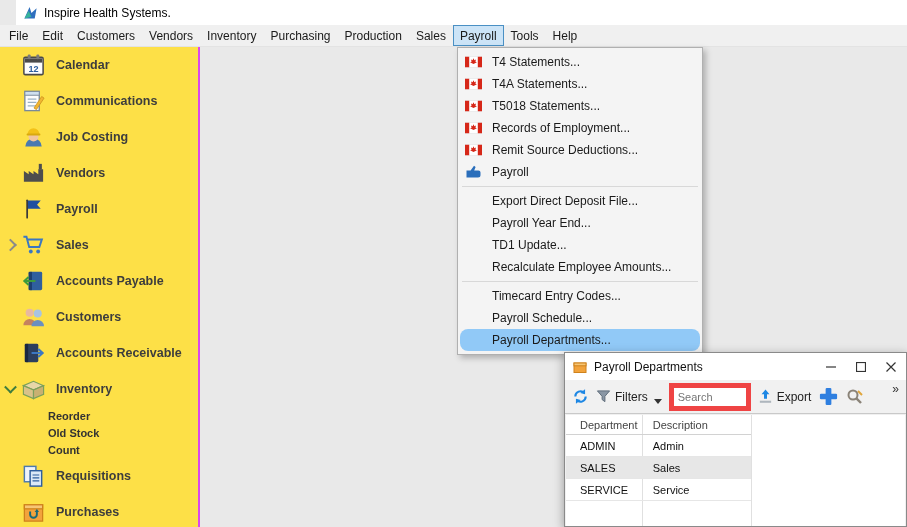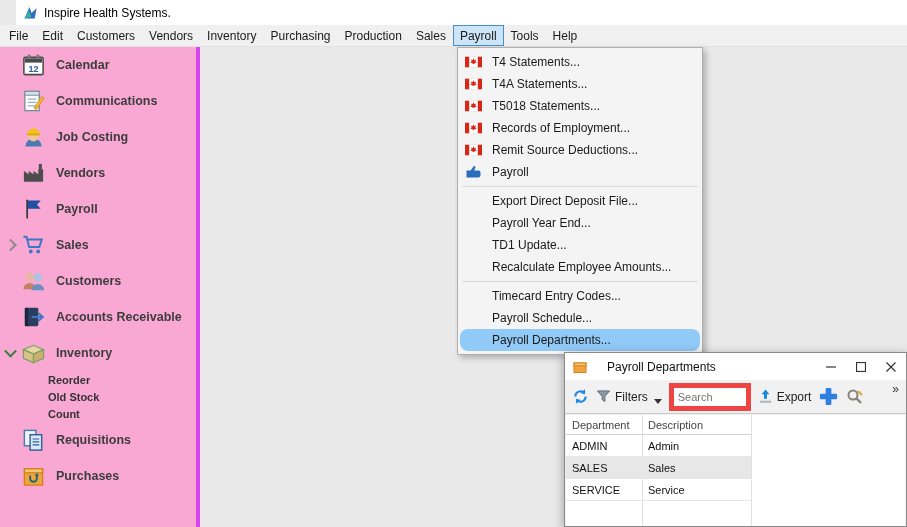--- a/index.html
+++ b/index.html
@@ -11,22 +11,22 @@
     display:flex;align-items:center;gap:6px;padding-left:7px;font-size:12px;}
   .app-title{color:#000;}
 
   
   .menubar{position:absolute;top:25px;left:0;right:0;height:22px;background:#f0f0f0;
     display:flex;align-items:stretch;padding-left:2px;font-size:12px;border-bottom:1px solid #e3e3e3;box-sizing:border-box;}
   .menu-item{display:flex;align-items:center;padding:0 7px;cursor:default;}
   .menu-item.active{background:#cce4f7;border:1px solid #4a90c4;padding:0 6px;}
 
   
-  .sidebar{position:absolute;top:47px;left:0;width:200px;bottom:0;background:#f9a8d4;
-    border-right:4px solid #d946ef;box-sizing:border-box;}
+  .sidebar{position:absolute;top:47px;left:0;width:200px;bottom:0;background:#fde047;
+    border-right:2px solid #d946ef;box-sizing:border-box;}
   .side-item{position:relative;height:36px;display:flex;align-items:center;padding-left:56px;cursor:default;}
   .side-item .icon{position:absolute;left:21px;top:50%;transform:translateY(-50%);display:flex;}
   .side-label{font-weight:bold;font-size:12.5px;color:#3d3d3d;white-space:nowrap;}
   .chev{position:absolute;left:6px;top:50%;width:7px;height:7px;}
   .chev.right{border-right:2px solid #8a8a8a;border-bottom:2px solid #8a8a8a;transform:translateY(-50%) rotate(-45deg);}
   .chev.down{border-right:2px solid #3f7d3f;border-bottom:2px solid #3f7d3f;transform:translateY(-70%) rotate(45deg);}
   .side-sub{height:17px;display:flex;align-items:center;padding-left:48px;cursor:default;}
   .side-sub .side-label{font-size:11px;color:#333;}
 
   
@@ -36,39 +36,39 @@
   .dropdown{position:absolute;left:457px;top:47px;width:246px;background:#f4f4f4;
     border:1px solid #b0b0b0;box-shadow:3px 3px 6px rgba(0,0,0,.25);padding:3px 0;z-index:20;box-sizing:border-box;}
   .dd-item{position:relative;height:22px;display:flex;align-items:center;padding-left:34px;font-size:12px;cursor:default;}
   .dd-item.hl{background:#91c9f7;margin:0 2px;padding-left:32px;border-radius:8px;}
   .dd-ico{position:absolute;left:7px;top:50%;transform:translateY(-50%);display:flex;}
   .dd-sep{height:1px;background:#d8d8d8;margin:3px 4px;}
 
   
   .pd-window{position:absolute;left:564px;top:352px;width:343px;height:175px;background:#f0f0f0;
     border:1px solid #8a8a8a;box-shadow:0 3px 10px rgba(0,0,0,.35);z-index:30;box-sizing:border-box;}
-  .pd-titlebar{height:27px;background:#ffffff;display:flex;align-items:center;padding-left:8px;gap:20px;}
+  .pd-titlebar{height:27px;background:#ffffff;display:flex;align-items:center;padding-left:8px;gap:7px;}
   .pd-title{font-size:12px;color:#111;flex:0 0 auto;}
   .pd-controls{margin-left:auto;display:flex;height:100%;}
   .pd-ctl{width:30px;display:flex;align-items:center;justify-content:center;cursor:default;}
   .pd-toolbar{height:34px;background:#f1f1f1;border-bottom:1px solid #c9c9c9;
     display:flex;align-items:center;padding:0 7px;gap:7px;box-sizing:border-box;}
   .tb-btn{display:flex;align-items:flex-end;gap:4px;font-size:12px;color:#222;cursor:default;}
   .caret-down{width:0;height:0;border-left:4px solid transparent;border-right:4px solid transparent;border-top:5px solid #333;margin-left:2px;}
   .search-input{width:64px;height:18px;border:5px solid #ef4444;font-size:11px;padding:0 4px;
     font-family:"Liberation Sans",sans-serif;background:#fff;}
   .tb-overflow{margin-left:auto;align-self:flex-start;font-size:12px;color:#333;padding-top:2px;}
   .pd-table{position:absolute;top:62px;left:1px;right:1px;bottom:0;background:#ffffff;overflow:hidden;}
   .col-line{position:absolute;top:0;bottom:0;width:1px;background:#e0e0e0;}
   .pd-row{position:relative;width:185px;display:flex;border-bottom:1px solid #e6e6e6;height:22px;box-sizing:border-box;}
   .pd-row.header{height:20px;border-bottom:1px solid #d2d2d2;}
   .pd-row.selected{background:#e7e7e7;}
   .pd-cell{display:flex;align-items:center;padding-left:6px;font-size:11px;color:#111;box-sizing:border-box;}
   .pd-row.header .pd-cell{color:#444;}
-  .c1{width:76px;}
+  .c1{width:76px;margin-left:8px;}
   .c2{width:109px;}
 </style>
 </head>
 <body>
 
 <div class="screen">
 
   <div class="titlebar">
     <span style="display:flex;">
       <svg width="15" height="15" viewBox="0 0 16 16">
@@ -161,20 +161,30 @@
       <span class="icon">
         <svg width="25" height="25" viewBox="0 0 26 26">
             <path d="M2.5 4.5 h3.2 l2.8 10.5 h10.6 l2.6 -7.8 H7.2" fill="none" stroke="#3b77c2" stroke-width="2"></path>
             <circle cx="10.2" cy="19.8" r="2" fill="#3b77c2"></circle>
             <circle cx="17.8" cy="19.8" r="2" fill="#3b77c2"></circle>
           </svg>
       </span>
       <span class="side-label">Sales</span>
     </div>
 
+    <div class="side-item">
+      <span class="icon">
+        <svg width="25" height="25" viewBox="0 0 26 26">
+            <rect x="8" y="3.5" width="14" height="19" rx="1.5" fill="#2f5f9e"></rect>
+            <rect x="8" y="3.5" width="3.4" height="19" fill="#1d3f6e"></rect>
+            <path d="M15 13 H3.5 M8 8.8 L3.5 13 l4.5 4.2" fill="none" stroke="#3d9a3d" stroke-width="2.2"></path>
+          </svg>
+      </span>
+      <span class="side-label">Accounts Payable</span>
+    </div>
 
     <div class="side-item">
       <span class="icon">
         <svg width="25" height="25" viewBox="0 0 26 26">
             <circle cx="9" cy="8.6" r="4.2" fill="#e8b9a0"></circle>
             <path d="M2.5 21.5 a6.5 6.5 0 0 1 13 0 Z" fill="#c5825f"></path>
             <circle cx="17.4" cy="9.4" r="4.2" fill="#a8c4e0"></circle>
             <path d="M10.9 22.5 a6.5 6.5 0 0 1 13 0 Z" fill="#6a8fc0"></path>
           </svg>
       </span>

